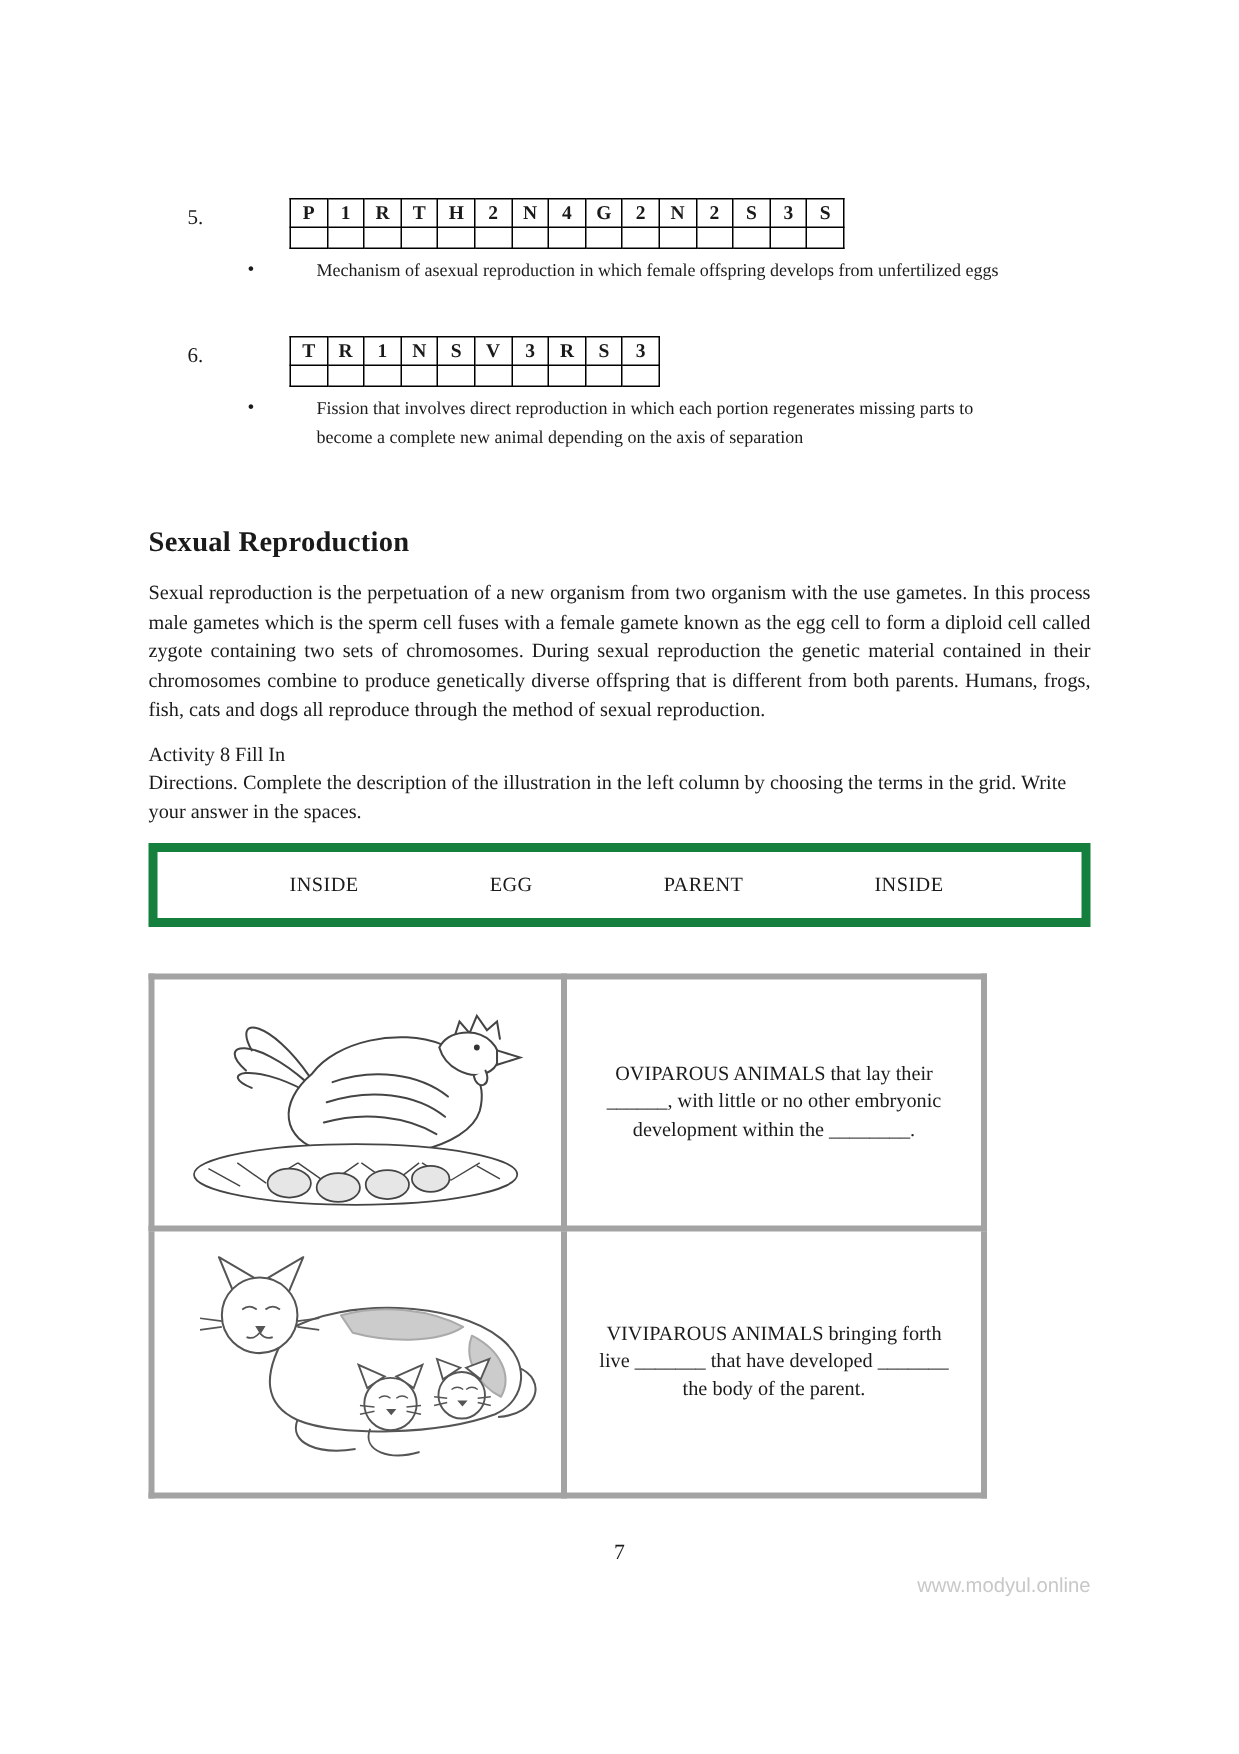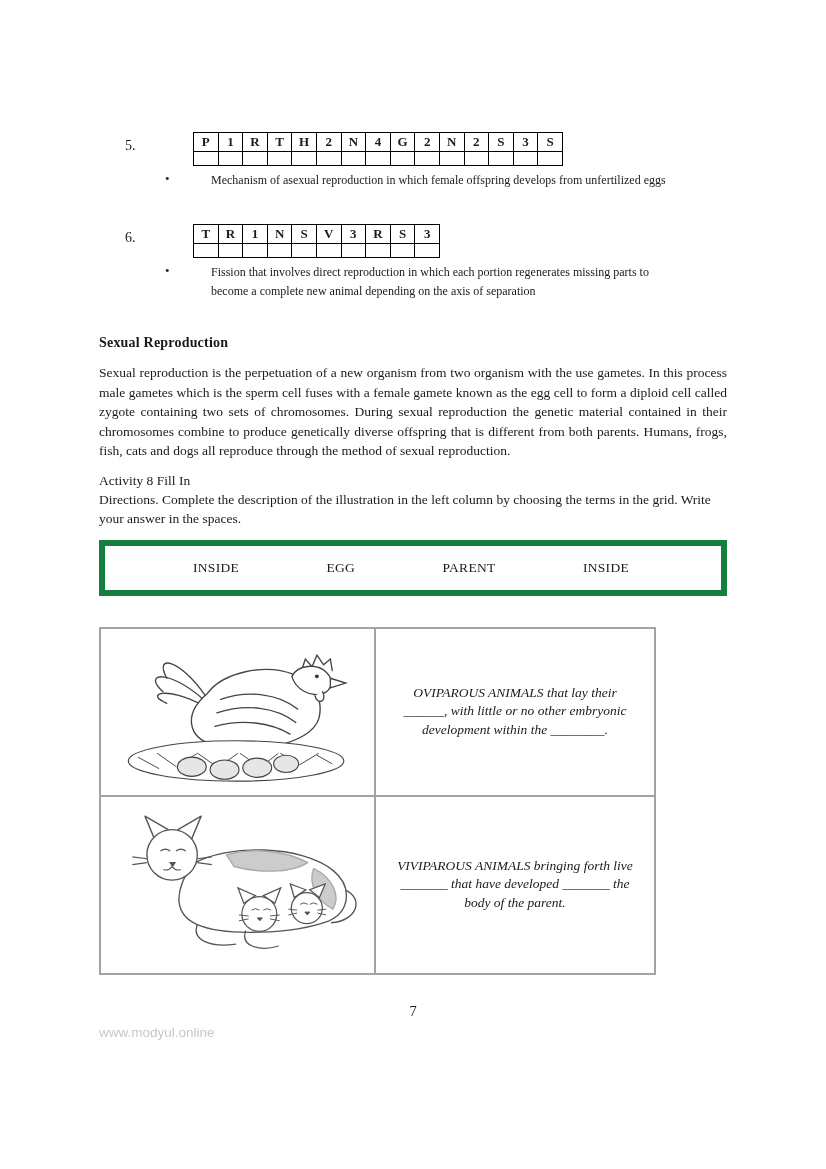--- a/index.html
+++ b/index.html
@@ -38,22 +38,22 @@
     max-width: 478px;
     font-size: 12px;
     line-height: 19px;
     padding-left: 11px;
   }
 
   .puzzle-5 { padding-top: 132px; }
   .puzzle-6 { margin-top: 34px; }
 
   h2.section-title {
-    margin-top: 34px;
-    font-size: 14px;
+    margin-top: 50px;
+    font-size: 19px;
     font-weight: bold;
     letter-spacing: 0.2px;
   }
   p.section-body {
     margin-top: 12px;
     font-size: 13.5px;
     line-height: 19.5px;
     text-align: justify;
   }
   p.activity-title {
@@ -75,43 +75,42 @@
     justify-content: space-between;
     padding: 0 92px 0 88px;
   }
   .word-bank .term { font-size: 13.5px; letter-spacing: 0.3px; }
 
   table.illus-table {
     margin-top: 31px;
     border-collapse: collapse;
   }
   table.illus-table td {
-    border: 2px solid #a3a3a3;
+    border: 4px solid #a3a3a3;
     vertical-align: middle;
-    font-style: italic;
   }
   td.illus-cell { width: 275px; text-align: center; background: #fff; }
   td.desc-cell {
     width: 280px;
     text-align: center;
     font-size: 13.5px;
     line-height: 18.5px;
     padding: 10px 20px;
   }
   tr.row-oviparous td { height: 168px; }
   tr.row-viviparous td { height: 178px; }
 
   .page-number {
     margin-top: 28px;
     text-align: center;
     font-size: 14.5px;
   }
   .site-watermark {
     margin-top: 5px;
-    text-align: left;
+    text-align: right;
     font-size: 13.5px;
     color: #c8c8c8;
     font-family: "Liberation Sans", "DejaVu Sans", sans-serif;
   }
 </style>
 </head>
 <body>
 
 <div class="page">
   <div class="content">

